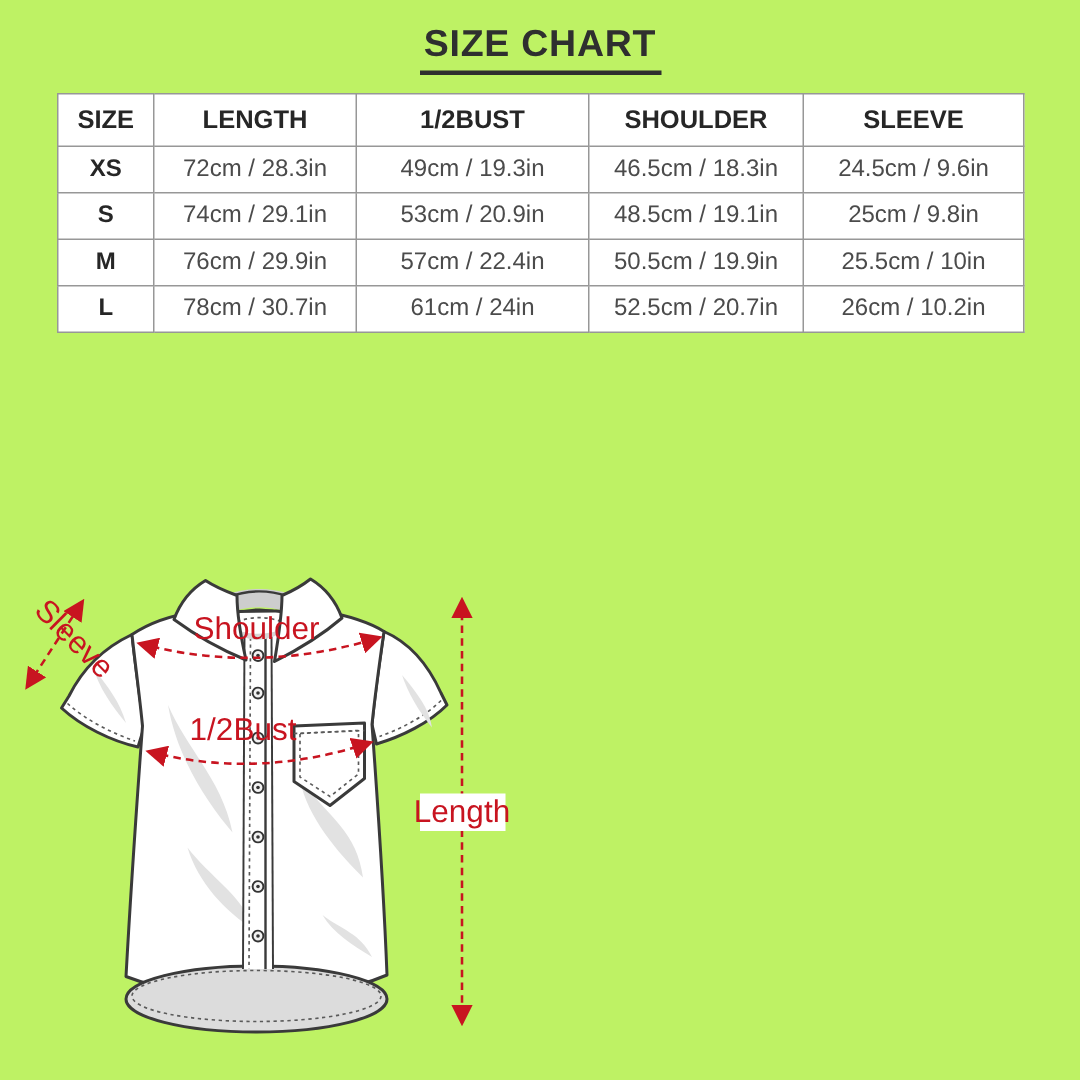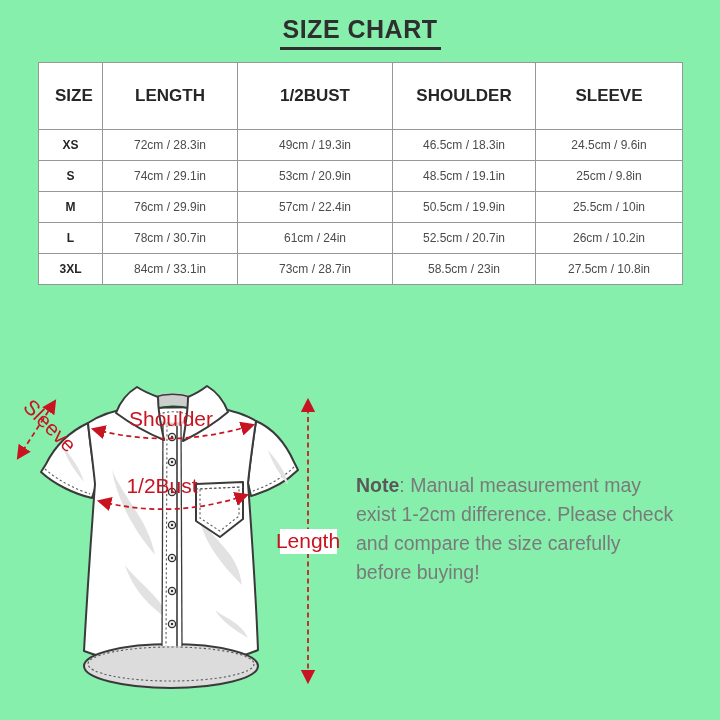--- a/index.html
+++ b/index.html
@@ -1,29 +1,29 @@
 <!DOCTYPE html>
 <html><head>
 <meta charset="utf-8">
 <style>
   html,body{margin:0;padding:0;background:#fff;}
-  #page{position:relative;width:720px;height:720px;background:#86efac;overflow:hidden;
+  #page{position:relative;width:720px;height:720px;background:#bef264;overflow:hidden;
         font-family:"Liberation Sans",sans-serif;}
 
   
   .title-wrap{position:absolute;top:15px;left:0;width:100%;text-align:center;}
   .title{display:inline-block;font-size:25px;font-weight:bold;color:#2f2f2f;
          letter-spacing:.5px;border-bottom:3px solid #2f2f2f;padding:0 3px 3px 3px;}
 
   
   table.size-chart{position:absolute;left:38px;top:62px;width:644px;
                    border-collapse:collapse;table-layout:fixed;background:#fff;}
   table.size-chart th{border:1px solid #979797;height:34px;font-size:17px;
-                      font-weight:bold;color:#262626;text-align:center;padding:16px;}
-  table.size-chart td{border:1px solid #979797;height:30px;font-size:12px;
+                      font-weight:bold;color:#262626;text-align:center;padding:0;}
+  table.size-chart td{border:1px solid #979797;height:30px;font-size:16px;
                       color:#4b4b4b;text-align:center;padding:0;white-space:nowrap;}
   table.size-chart td.size-col{font-weight:bold;color:#262626;}
 
   
   svg.shirt{position:absolute;left:0;top:370px;}
   .outline{fill:#ffffff;stroke:#3a3a3a;stroke-width:2;stroke-linejoin:round;}
   .thinline{fill:none;stroke:#3a3a3a;stroke-width:1.3;}
   .stitch{fill:none;stroke:#5a5a5a;stroke-width:1.1;stroke-dasharray:2.2 2.4;}
   .shade{fill:#e2e2e2;stroke:none;}
   .accent-dash{fill:none;stroke-width:1.7;stroke-dasharray:5 3.5;}
@@ -81,27 +81,20 @@
           <td>57cm / 22.4in</td>
           <td>50.5cm / 19.9in</td>
           <td>25.5cm / 10in</td>
         </tr>
         <tr>
           <td class="size-col">L</td>
           <td>78cm / 30.7in</td>
           <td>61cm / 24in</td>
           <td>52.5cm / 20.7in</td>
           <td>26cm / 10.2in</td>
-        </tr>
-        <tr>
-          <td class="size-col">3XL</td>
-          <td>84cm / 33.1in</td>
-          <td>73cm / 28.7in</td>
-          <td>58.5cm / 23in</td>
-          <td>27.5cm / 10.8in</td>
         </tr>
       </tbody>
   </table>
 
   <svg class="shirt" width="360" height="350" viewBox="0 0 360 350">
     <defs>
       <marker id="ah" viewBox="0 0 10 10" refX="8.5" refY="5" markerWidth="8.5" markerHeight="8.5" orient="auto-start-reverse">
         <path class="accent-fill" d="M0,0 L10,5 L0,10 Z" fill="#c81420"></path>
       </marker>
     </defs>
@@ -192,15 +185,14 @@
 
       <path class="accent-dash accent-stroke" d="M 18,88 L 55,31" marker-start="url(#ah)" marker-end="url(#ah)" stroke="#c81420"></path>
       <text class="accent-text accent-fill" transform="translate(22,38) rotate(45)" x="0" y="0" fill="#c81420">Sleeve</text>
 
       <path class="accent-dash accent-stroke" d="M 308,30 L 308,312" marker-start="url(#ah)" marker-end="url(#ah)" stroke="#c81420"></path>
       <rect x="280" y="159" width="57" height="25" fill="#ffffff"></rect>
       <text class="accent-text accent-fill" x="308" y="178" text-anchor="middle" fill="#c81420">Length</text>
     </g>
   </svg>
 
-  <div class="note"><b>Note</b><span>: Manual measurement may exist 1-2cm difference. Please check and compare the size carefully before buying!</span></div>
 
 </div>
 
 </body></html>

